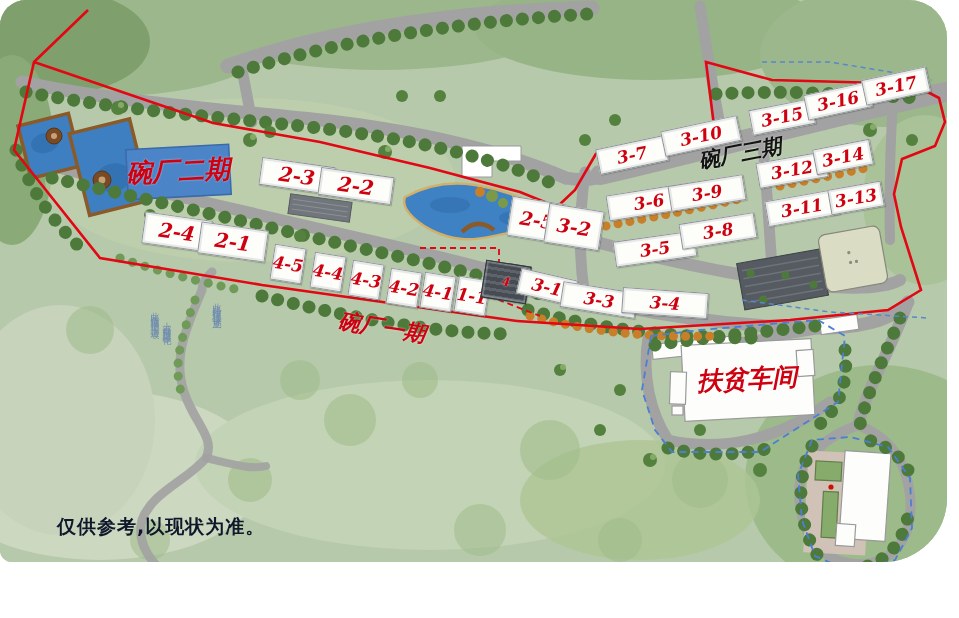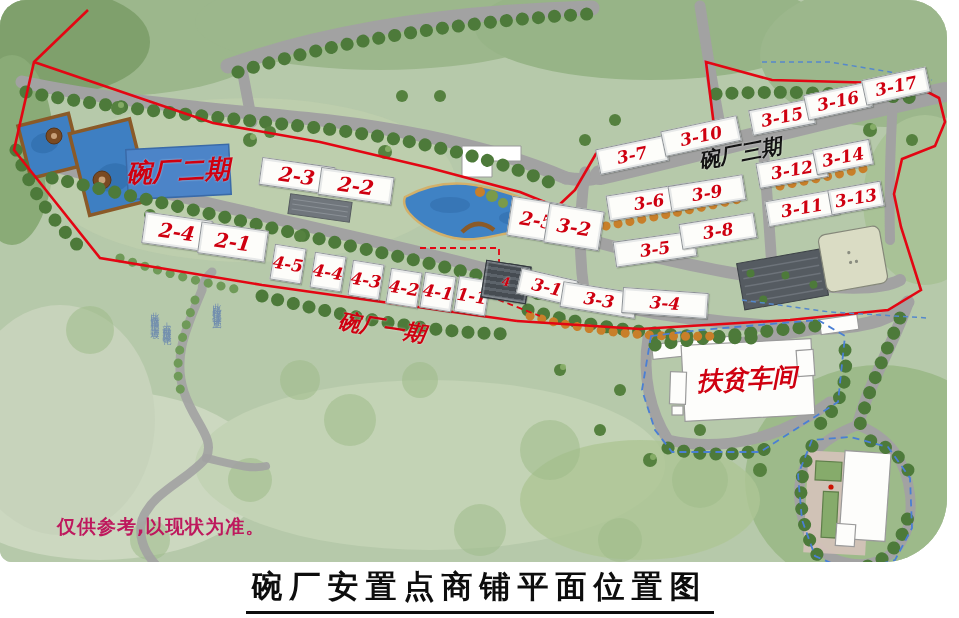--- a/index.html
+++ b/index.html
@@ -15,21 +15,21 @@
   .bldg.dark{background:#50565c;border-color:#33383d;
         background-image:repeating-linear-gradient(0deg,#5c636a 0 3px,#464c52 3px 7px);}
   .blabel{font-family:"DejaVu Serif","DejaVu Sans",serif;font-style:italic;font-weight:bold;
         color:#cf0010;white-space:nowrap;line-height:1;
         text-shadow:0 0 2px rgba(255,255,255,.7);}
   .phase-label{position:absolute;font-weight:bold;white-space:nowrap;z-index:40;
         font-family:"DejaVu Serif","DejaVu Sans",serif;font-style:italic;line-height:1;
         text-shadow:0 0 2px rgba(255,255,255,.6);}
   .road-note{position:absolute;writing-mode:vertical-rl;color:#5a7ab0;opacity:.75;
         font-size:9px;letter-spacing:2px;z-index:25;white-space:nowrap;}
-  #ref-note{position:absolute;left:57px;top:514px;color:#be185d;font-weight:bold;
+  #ref-note{position:absolute;left:57px;top:514px;color:#0f172a;font-weight:bold;
         font-size:19px;letter-spacing:1px;z-index:50;}
   #title-band{position:absolute;left:0;top:562px;width:959px;height:56px;background:#ffffff;
         display:flex;align-items:center;justify-content:center;z-index:60;}
   #title-band .t{font-family:"DejaVu Serif","DejaVu Sans",serif;font-weight:bold;color:#0d0d0d;
         font-size:31px;letter-spacing:7px;border-bottom:3px solid #0d0d0d;padding:0 6px 3px 6px;}
   #right-margin{position:absolute;right:0;top:0;width:12px;height:562px;background:#fff;z-index:5;}
 </style>
 </head>
 <body>
 
@@ -320,16 +320,13 @@
         <div class="road-note" style="left: 148px; top: 305px;">此段道路挡土墙上边坡</div>
         <div class="road-note" style="left: 160px; top: 315px;">上部自然放坡绿化</div>
         <div class="road-note" style="left: 210px; top: 296px;">此路段按现状设计施工</div>
       </div>
   </div>
 
   <div id="right-margin"></div>
 
   <div id="ref-note">仅供参考,以现状为准。</div>
 
-  <div id="title-band">
-    <span class="t">碗厂安置点商铺平面位置图</span>
-  </div>
 </div>
 
 </body></html>

